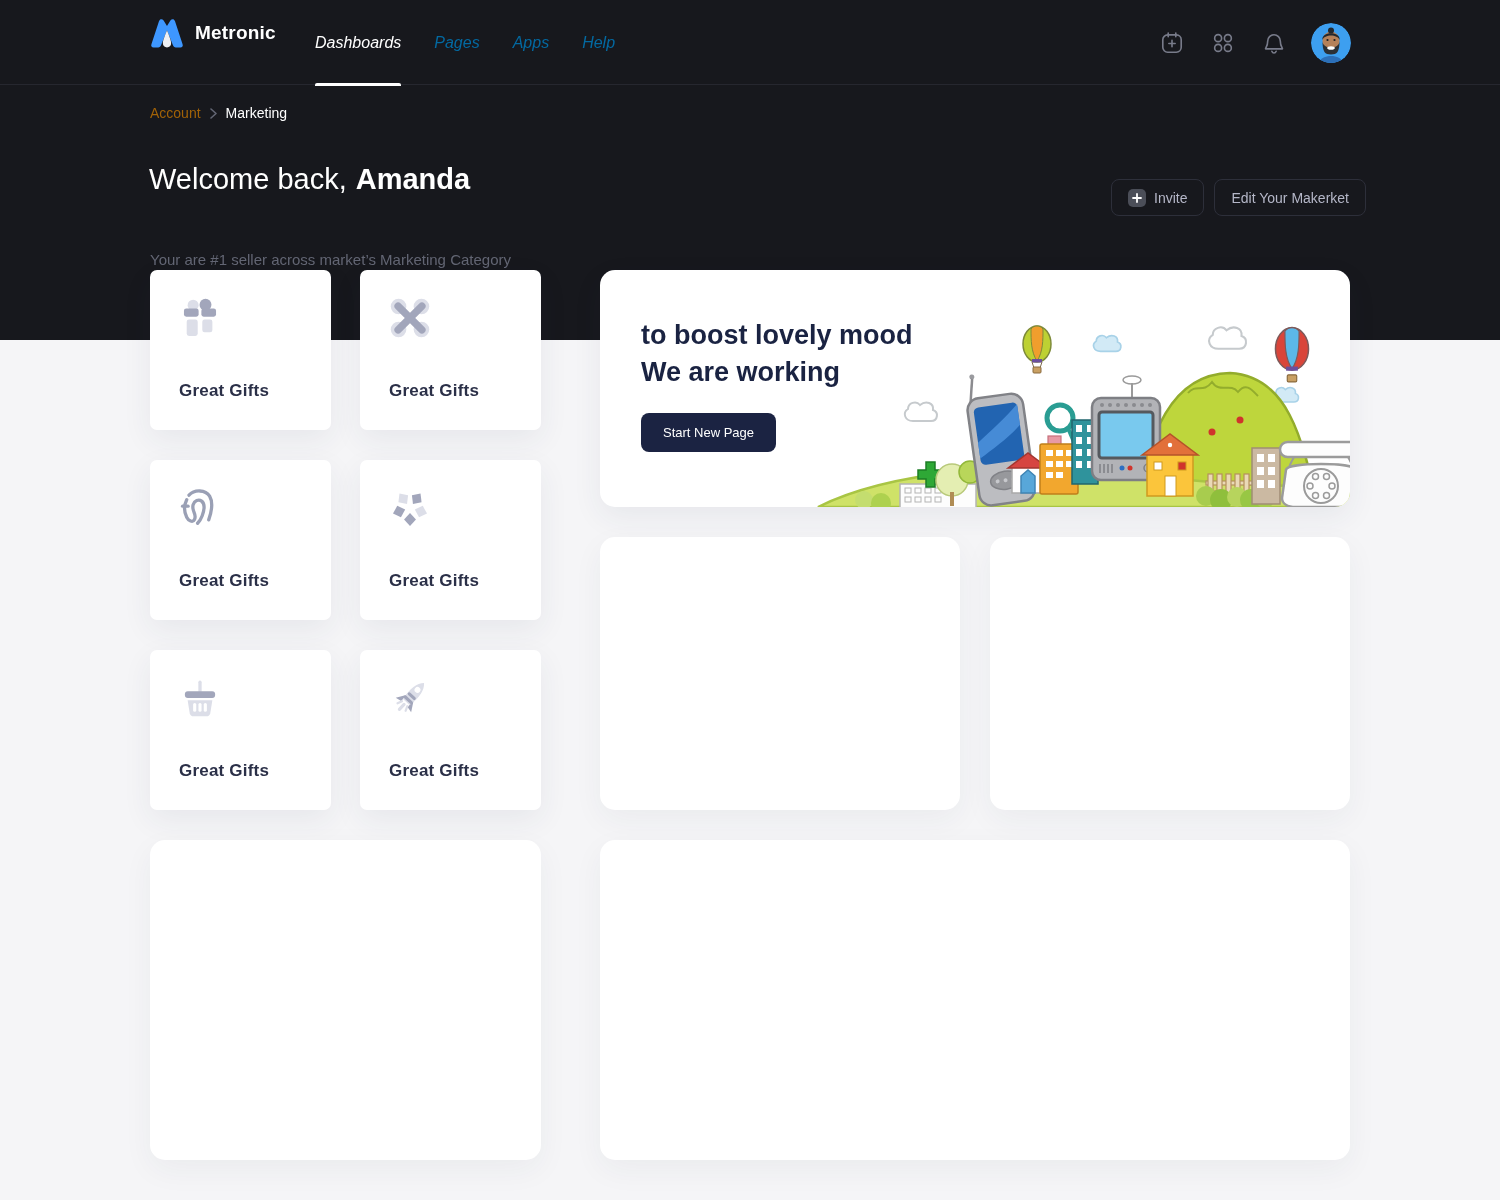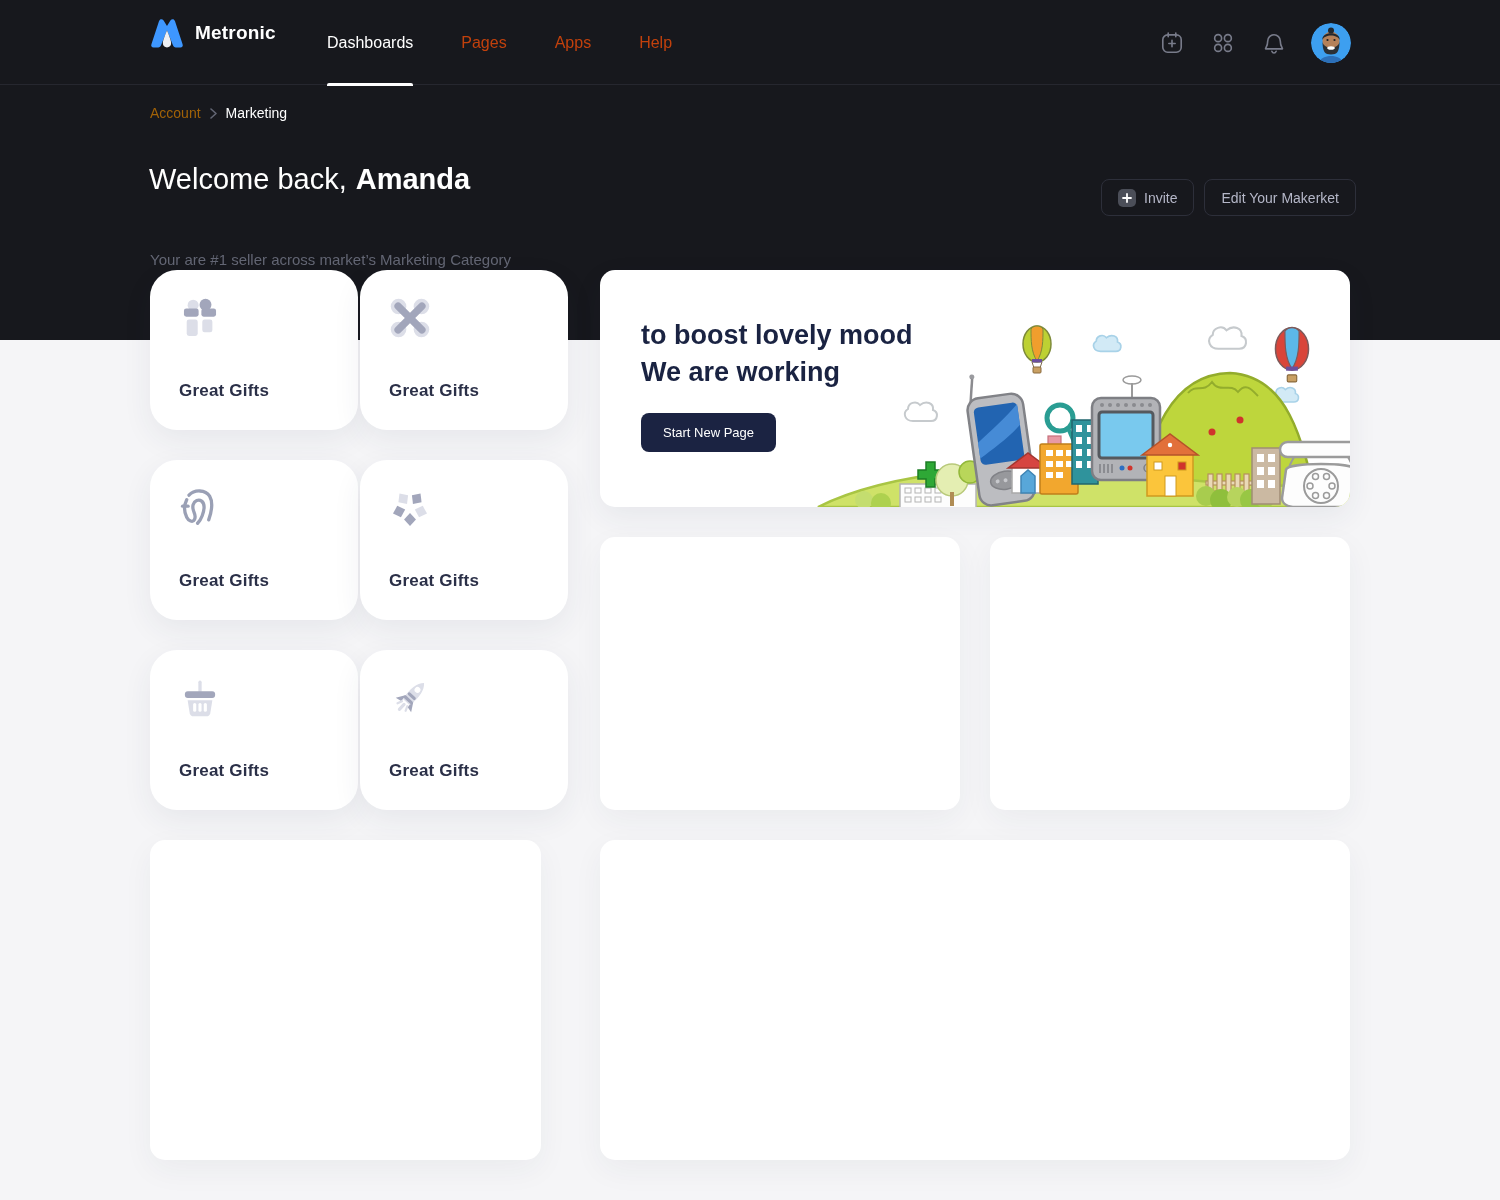--- a/index.html
+++ b/index.html
@@ -6,45 +6,45 @@
   body{
     width:1500px;height:1200px;position:relative;overflow:hidden;
     background:#f5f5f7;font-family:"Liberation Sans",sans-serif;
     -webkit-font-smoothing:antialiased;
   }
   
   .hero-bg{position:absolute;top:0;left:0;width:1500px;height:340px;background:#17181d;}
   .topbar{position:absolute;top:0;left:0;width:1500px;height:85px;box-sizing:border-box;border-bottom:1px solid #26272f;}
   .brand{position:absolute;left:150px;top:0;height:65px;display:flex;align-items:center;gap:11px;cursor:pointer;justify-content:flex-end;}
   .brand-name{color:#ffffff;font-size:19px;font-weight:700;letter-spacing:.2px;}
-  .nav{position:absolute;left:327px;top:0;height:85px;display:flex;gap:48px;}
-  .nav-item{position:relative;display:flex;align-items:center;height:85px;color:#c2410c;font-size:16px;cursor:pointer;}
+  .nav{position:absolute;left:315px;top:0;height:85px;display:flex;gap:33px;font-style:italic;}
+  .nav-item{position:relative;display:flex;align-items:center;height:85px;color:#0369a1;font-size:16px;cursor:pointer;}
   .nav-item.active{color:#ffffff;font-weight:500;}
   .nav-item.active::after{content:"";position:absolute;left:0;right:0;bottom:-1px;height:3px;background:#ffffff;border-radius:2px 2px 0 0;}
   .topbar-actions{position:absolute;right:149px;top:0;height:85px;display:flex;align-items:center;gap:23px;}
   .icon-btn{width:28px;height:28px;display:flex;align-items:center;justify-content:center;cursor:pointer;}
   .icon-btn svg{width:26px;height:26px;}
   .avatar{width:40px;height:40px;border-radius:50%;overflow:hidden;cursor:pointer;flex:0 0 auto;}
 
   .breadcrumb{position:absolute;left:150px;top:105px;display:flex;align-items:center;gap:9px;font-size:14px;}
   .crumb-parent{color:#a16207;cursor:pointer;}
   .crumb-current{color:#ffffff;}
 
   .welcome-title{position:absolute;left:149px;top:163px;font-size:29px;color:#ffffff;font-weight:400;white-space:nowrap;}
   .welcome-name{font-weight:700;margin-left:9px;}
   .welcome-sub{position:absolute;left:150px;top:203px;font-size:15px;color:#636674;margin-top:48px;}
 
-  .hero-actions{position:absolute;right:144px;top:179px;display:flex;gap:10px;}
+  .hero-actions{position:absolute;right:134px;top:179px;display:flex;gap:10px;}
   .dark-btn{height:37px;display:flex;align-items:center;gap:8px;padding:0 16px;
     border:1px solid #2d2f3a;border-radius:8px;color:#b5b7c8;font-size:14px;
     background:transparent;cursor:pointer;font-family:inherit;box-sizing:border-box;}
   .plus-chip{width:18px;height:18px;flex:0 0 auto;display:block;}
 
   
-  .gift-card{position:absolute;width:208px;height:160px;background:#ffffff;border-radius:27px;
+  .gift-card{position:absolute;width:181px;height:160px;background:#ffffff;border-radius:7px;
     box-shadow:0 10px 30px rgba(49,57,84,.07);cursor:pointer;}
   .gift-icon-wrap{position:absolute;left:28px;top:26px;width:44px;height:44px;}
   .gift-icon-wrap svg{width:44px;height:44px;}
   .gift-label{position:absolute;left:29px;bottom:29px;font-size:17px;font-weight:700;color:#2b3048;letter-spacing:.2px;}
 
   
   .banner{position:absolute;left:600px;top:270px;width:750px;height:237px;background:#ffffff;border-radius:15px;
     box-shadow:0 10px 30px rgba(49,57,84,.07);overflow:hidden;}
   .banner-title{position:absolute;left:41px;top:47px;font-size:27px;line-height:37px;font-weight:700;color:#1a2342;z-index:2;}
   .banner-cta{position:absolute;left:41px;top:143px;background:#1b2342;color:#ffffff;font-size:13px;font-weight:500;

